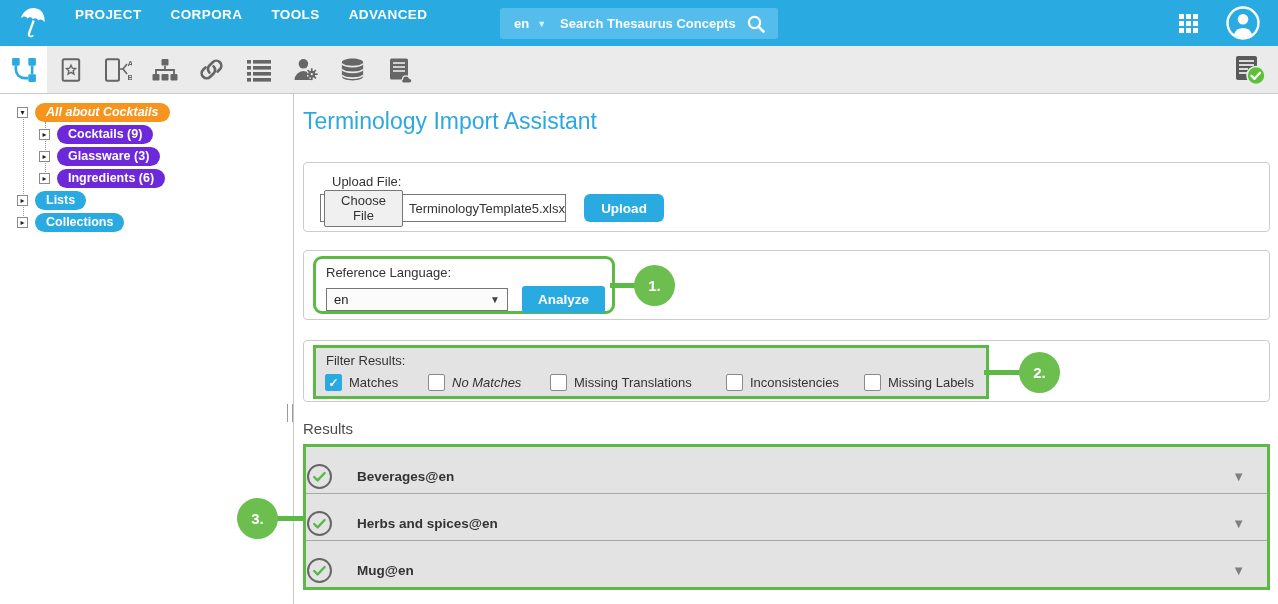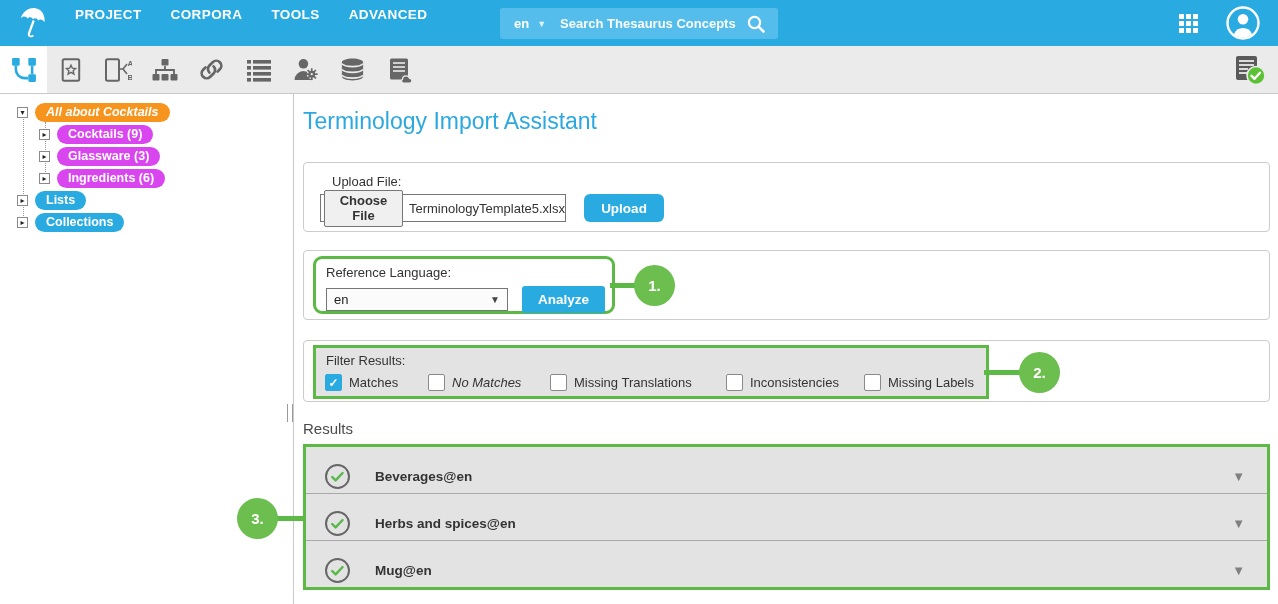--- a/index.html
+++ b/index.html
@@ -38,42 +38,42 @@
   .sidebar { position:absolute; left:0; top:94px; width:294px; height:510px;
              background:#fff; border-right:1px solid #C9C9C9; }
   .dotline { position:absolute; border-left:1px dotted #999; width:0; }
   .trow { position:absolute; display:flex; align-items:center; height:20px; white-space:nowrap; }
   .tg { width:11px; height:11px; border:1px solid #8a8a8a; background:#fff; color:#222;
         font-size:8px; line-height:9px; display:inline-flex; align-items:center;
         justify-content:center; margin-right:7px; cursor:pointer; flex:0 0 auto; }
   .pill { color:#fff; font-weight:bold; font-size:12.5px; padding:2px 11px 3px;
           border-radius:10px; cursor:pointer; }
   .pill.orange { background:#F7941E;font-style:italic; }
-  .pill.purple { background:#d946ef; }
+  .pill.purple { background:#6d28d9; }
   .pill.cyan   { background:#29ABE2; }
   .splitter { position:absolute; left:287px; top:404px; width:6px; height:18px;
               border-left:1px solid #9a9a9a; border-right:1px solid #9a9a9a; cursor:col-resize; }
 
   
   .content { position:absolute; left:294px; top:94px; width:984px; height:510px; background:#fff; }
   .page-title { position:absolute; left:9px; top:14px; font-size:23px; color:#2CA8E0; }
 
   .panel { position:absolute; left:9px; width:967px; border:1px solid #CCCCCC; border-radius:4px; background:#fff; }
   .p-upload { top:68px; height:70px; }
   .p-ref    { top:156px; height:70px; }
   .p-filter { top:246px; height:62px; }
 
   .lbl { font-size:13px; color:#333; }
 
   .upload-label { position:absolute; left:16px; top:11px;margin-left:12px; }
   .upload-row { position:absolute; left:16px; top:31px; display:flex; align-items:center; }
   .filebox { display:flex; align-items:center; border:1px solid #767676; height:28px;
              width:246px; background:#fff; }
   .choose-btn { margin:0 6px 0 3px; border:1px solid #767676; border-radius:2px; background:#F0F0F0;
-                font-size:13px; color:#333; padding:2px 8px 3px; font-family:inherit; cursor:pointer;font-weight:bold; }
+                font-size:13px; color:#333; padding:2px 8px 3px; font-family:inherit; cursor:pointer; }
   .filename { font-size:13px; color:#333; white-space:nowrap; }
   .btn-blue { background:#29ABE2; color:#fff; font-weight:bold; font-size:13.5px; border:none;
               border-radius:3px; cursor:pointer; font-family:inherit; }
   .upload-btn { width:80px; height:28px; margin-left:18px;border-radius:6px; }
 
   .greenbox { position:absolute; border:3px solid #5CB946; }
   .g-ref { left:9px; top:5px; width:302px; height:58px; background:#fff;border-radius:9px; }
   .ref-label { position:absolute; left:10px; top:6px; }
   .ref-select { position:absolute; left:10px; top:29px; width:182px; height:23px;
                 border:1px solid #767676; background:#FBFBFB; font-size:13px; color:#222;
@@ -87,21 +87,21 @@
   .cb { width:17px; height:17px; border:1px solid #8a8a8a; background:#fff; border-radius:2px;
         margin-right:7px; display:inline-flex; align-items:center; justify-content:center;
         flex:0 0 auto; cursor:pointer; }
   .cb.checked { background:#29ABE2; border-color:#29ABE2; }
   .cb.checked::after { content:"✓"; color:#fff; font-size:12px; font-weight:bold; }
   .fitem span.lbl { white-space:nowrap; }
 
   .results-heading { position:absolute; left:9px; top:326px; font-size:15px; color:#4a4a4a; }
   .results-box { position:absolute; left:9px; top:350px; width:967px; height:146px;
                  border:3px solid #5CB946; display:flex; flex-direction:column; background:#E3E3E3; }
-  .rrow { flex:1; display:flex; align-items:center; padding-left:18px; border-bottom:1px solid #A9A9A9; cursor:pointer;margin-top:12px; }
+  .rrow { flex:1; display:flex; align-items:center; border-bottom:1px solid #A9A9A9; cursor:pointer;margin-top:12px; }
   .rrow:last-child { border-bottom:none; }
   .rname { margin-left:24px; font-size:13.5px; font-weight:bold; color:#333; }
   .rcaret { margin-left:auto; margin-right:22px; color:#808080; font-size:13px; cursor:pointer; }
 
   
   .badge { position:absolute; width:41px; height:41px; border-radius:50%; background:#6CBE4E;
            color:#fff; font-weight:bold; font-size:15px; display:flex; align-items:center;
            justify-content:center; }
   .conn { position:absolute; height:5px; background:#5CB946; }
   .badge1 { left:634px; top:265px; }

